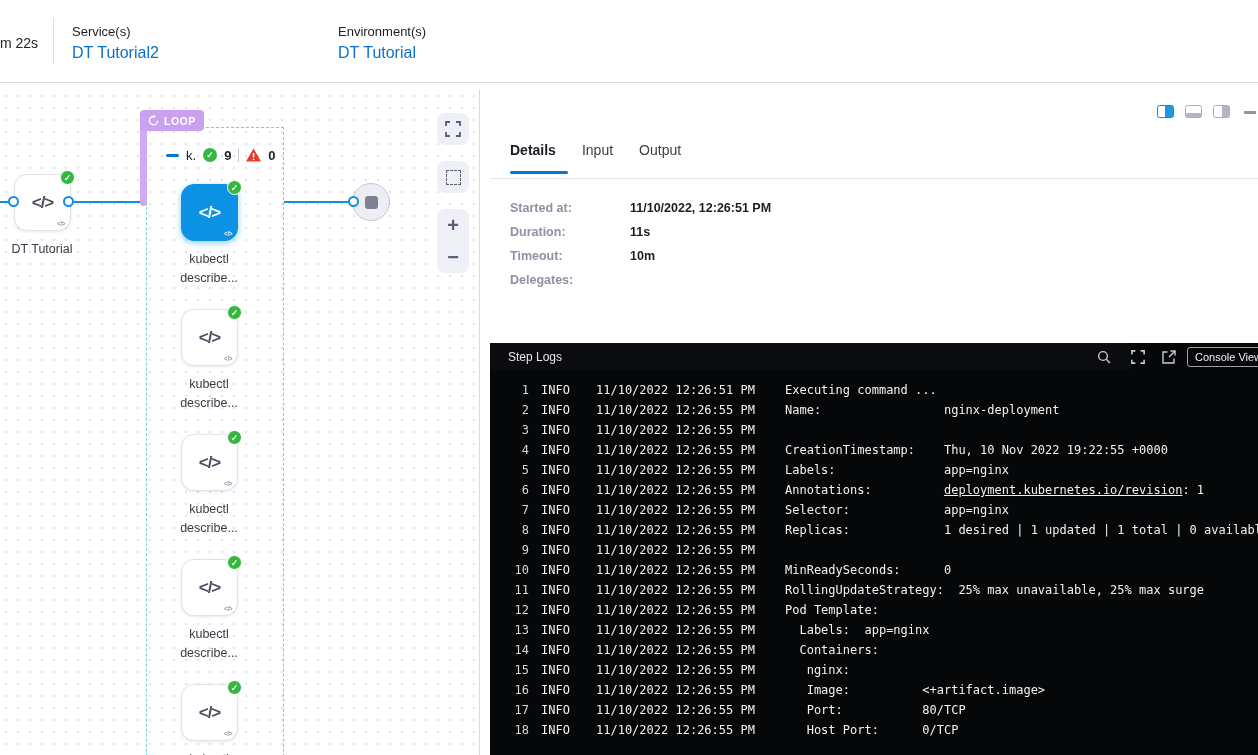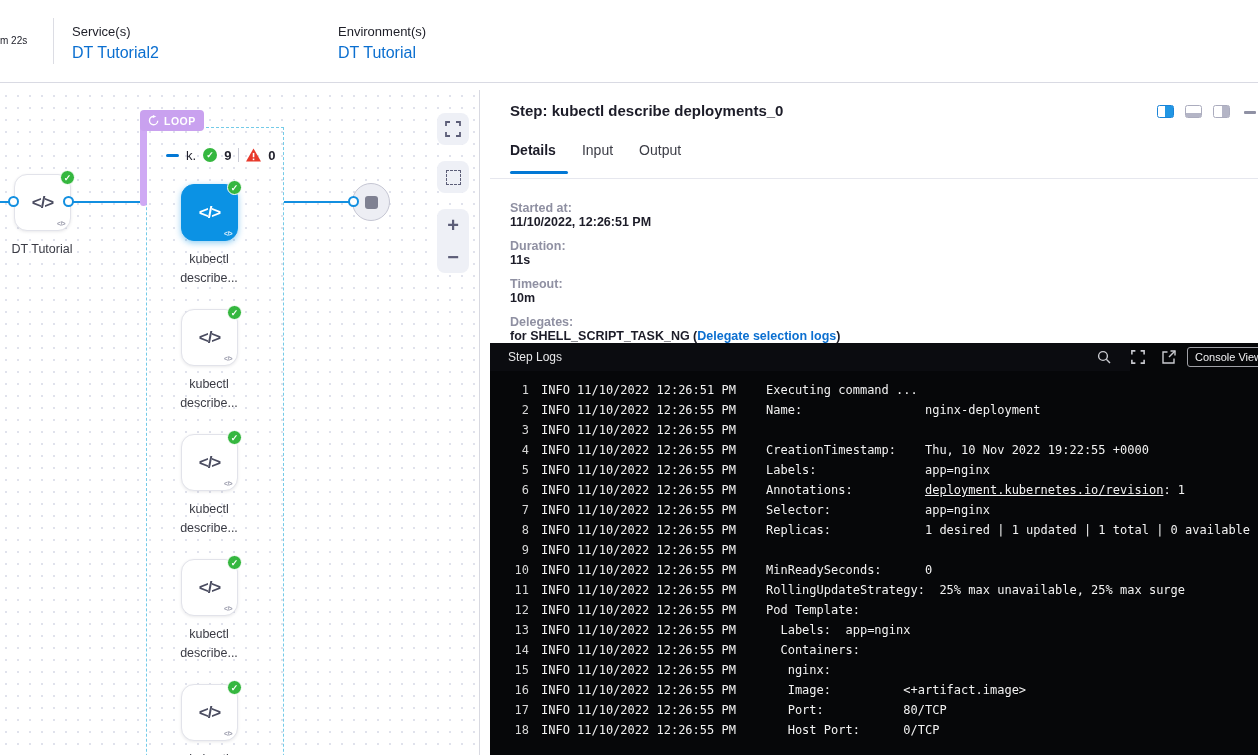--- a/index.html
+++ b/index.html
@@ -2,21 +2,21 @@
 <html><head>
 <meta charset="utf-8">
 <style>
   * { margin:0; padding:0; box-sizing:border-box; }
   html,body { width:1258px; height:755px; overflow:hidden; background:#fff;
     font-family:"Liberation Sans", sans-serif; }
 
   
   #topbar { position:absolute; left:0; top:0; width:1258px; height:83px;
     background:#fff; border-bottom:1px solid #d9dae3; z-index:5; }
-  .elapsed { position:absolute; left:0; top:35px; font-size:10px; color:#22232d; }
+  .elapsed { position:absolute; left:0; top:35px; font-size:14px; color:#22232d; }
   .tb-divider { position:absolute; left:53px; top:18px; width:1px; height:46px; background:#dcdde4; }
   .tb-block { position:absolute; top:24px; }
   .tb-label { font-size:13px; font-weight:normal; color:#1d1e27; }
   .tb-link { font-size:16px; color:#0b6fd0; margin-top:5px; cursor:pointer; }
   #svc-block { left:72px; } #env-block { left:338px; }
 
   
   #canvas { position:absolute; left:0; top:90px; width:480px; height:672px;
     border-right:1px solid #d8d9e1; overflow:hidden; background:#fff;
     background-image:radial-gradient(circle, #e0e2ec 1px, rgba(0,0,0,0) 1.3px);
@@ -107,42 +107,42 @@
     background:#8f91a4; border-radius:1px; cursor:pointer; }
 
   #tabs { position:absolute; left:20px; top:59px; display:flex; gap:26px; }
   .tab { font-size:14px; color:#3c3d46; cursor:pointer; }
   .tab.active { font-weight:bold; color:#1c1c28; }
   #tab-underline { position:absolute; left:20px; top:88px; width:58px; height:3px;
     background:#0278d5; border-radius:2px; }
   #tabs-divider { position:absolute; left:0; top:95px; width:768px; height:1px; background:#e6e7ee; }
 
   #details { position:absolute; left:20px; top:118px; }
-  .d-row { display:flex; margin-bottom:10px;flex-direction:column; }
+  .d-row { display:flex; margin-bottom:10px; }
   .d-label { width:120px; font-size:12.5px; color:#8f90a2; font-weight:bold; }
   .d-value { font-size:12.5px; color:#1c1c28; font-weight:bold; }
   .d-link { color:#0b6fd0; cursor:pointer; }
 
   
   #logs { position:absolute; left:0; top:260px; width:768px; bottom:0; background:#060709; }
   #log-bar { position:absolute; left:0; top:0; width:640px; height:28px; background:#0b0c10;
     display:flex; align-items:center; }
   #log-title { position:absolute; left:18px; font-size:12px; color:#e8e8ea; }
   .log-ic { position:absolute; top:7px; cursor:pointer; }
   #ic-search { left:607px; } #ic-expand { left:641px; } #ic-ext { left:672px; }
   #console-view { position:absolute; left:697px; top:4px; height:20px; padding:0 7px;
     border:1px solid #9fa0a6; border-radius:3px; color:#f0f0f2; font-size:11px;
     display:flex; align-items:center; white-space:nowrap; cursor:pointer; }
 
   #log-lines { position:absolute; left:0; top:28px; right:0; bottom:0; overflow:hidden;
     padding-top:12px; font-family:"DejaVu Sans Mono", monospace; font-size:12px; }
   .log-line { height:20px; display:flex; white-space:pre; color:#f2f2f2; }
   .log-line .ln  { width:39px; text-align:right; color:#d6d6d6; flex:none; }
   .log-line .lvl { margin-left:12px; width:29px; flex:none; }
-  .log-line .ts  { margin-left:7px; width:159px; flex:none; }
+  .log-line .ts  { margin-left:26px; width:159px; flex:none; }
   .log-line .msg { margin-left:30px; flex:none; }
   .msg .u { text-decoration:underline; }
   svg { display:block; }
 </style>
 </head>
 <body>
 
 <div id="topbar">
   <div class="elapsed">m 22s</div>
   <div class="tb-divider"></div>
@@ -258,21 +258,20 @@
   <div class="canvas-btn" id="btn-marquee">
     <div class="marquee-sq"></div>
   </div>
   <div id="zoom-pill">
     <div class="zoom-half">+</div>
     <div class="zoom-half">−</div>
   </div>
 </div>
 
 <div id="panel">
-  <div id="panel-title">Step: kubectl describe deployments_0</div>
 
   <div class="layout-ic" id="ic-split">
       <div class="fill"></div>
     </div>
   <div class="layout-ic" id="ic-bottom">
       <div class="fill"></div>
     </div>
   <div class="layout-ic" id="ic-right">
       <div class="fill"></div>
     </div>
@@ -294,21 +293,20 @@
     <div class="d-row">
       <div class="d-label">Duration:</div>
       <div class="d-value">11s</div>
     </div>
     <div class="d-row">
       <div class="d-label">Timeout:</div>
       <div class="d-value">10m</div>
     </div>
     <div class="d-row">
       <div class="d-label">Delegates:</div>
-      <div class="d-value"><span>for SHELL_SCRIPT_TASK_NG (</span><span class="d-link">Delegate selection logs</span><span>)</span></div>
     </div>
   </div>
 
   <div id="logs">
     <div id="log-bar">
       <div id="log-title">Step Logs</div>
       <div class="log-ic" id="ic-search">
         <svg width="14" height="14" viewBox="0 0 14 14" fill="none" stroke="#c9cacf" stroke-width="1.4">
             <circle cx="6" cy="6" r="4.4"></circle>
             <path d="M9.3 9.3 L13 13"></path>

